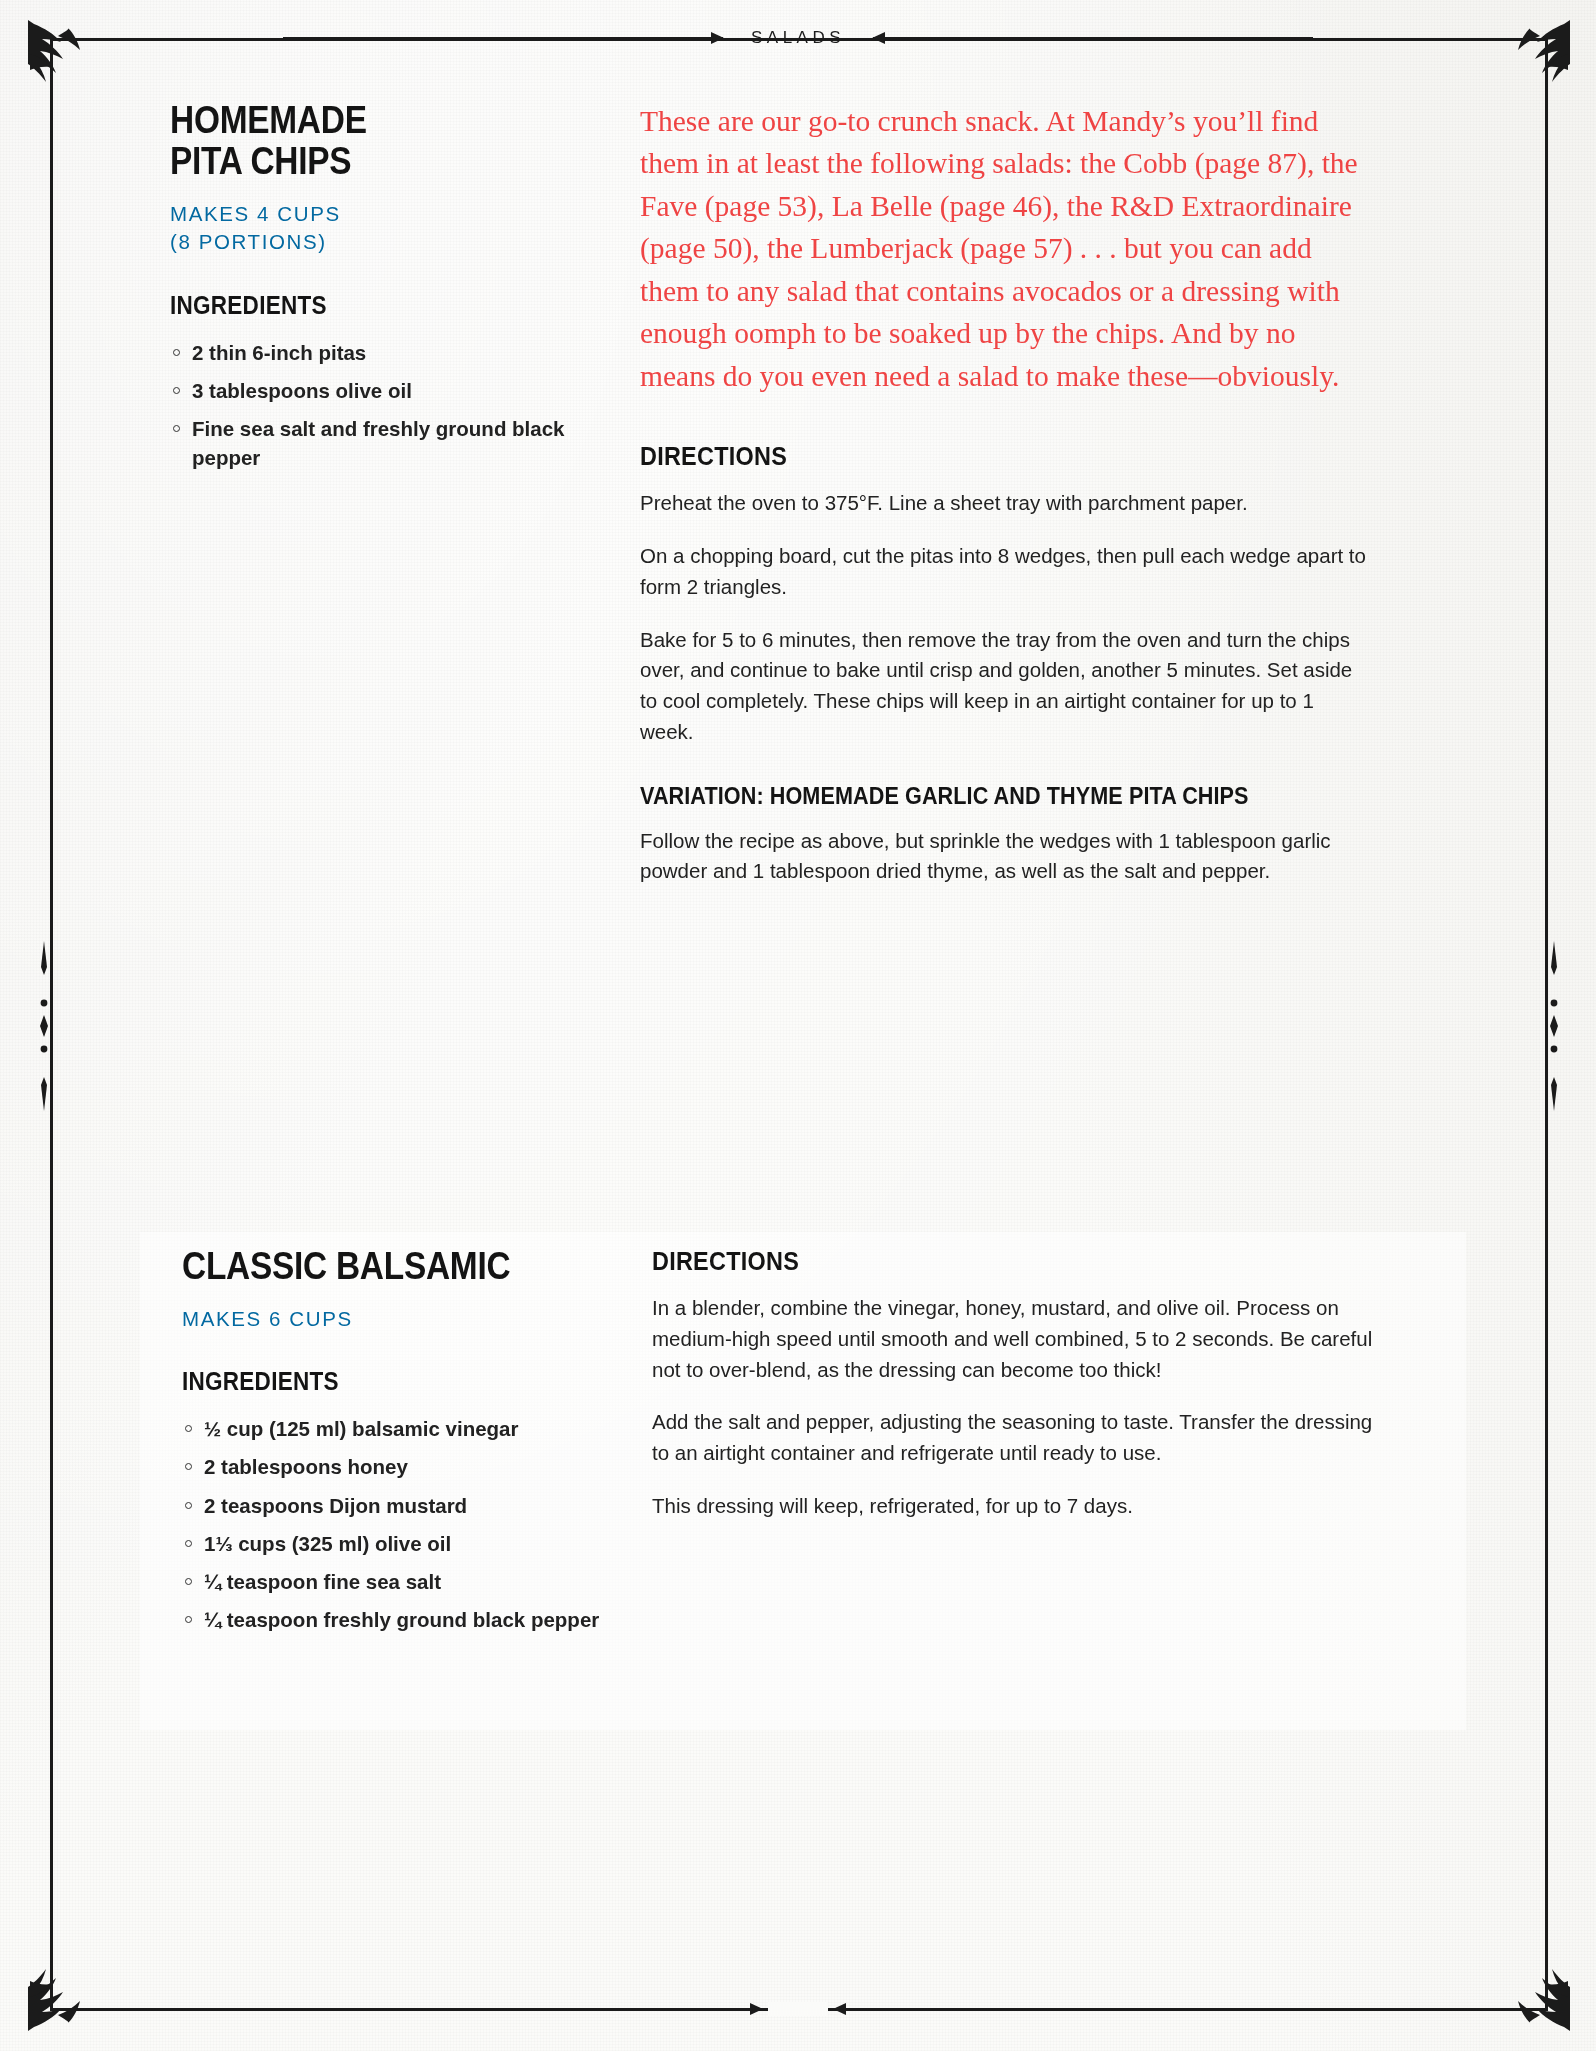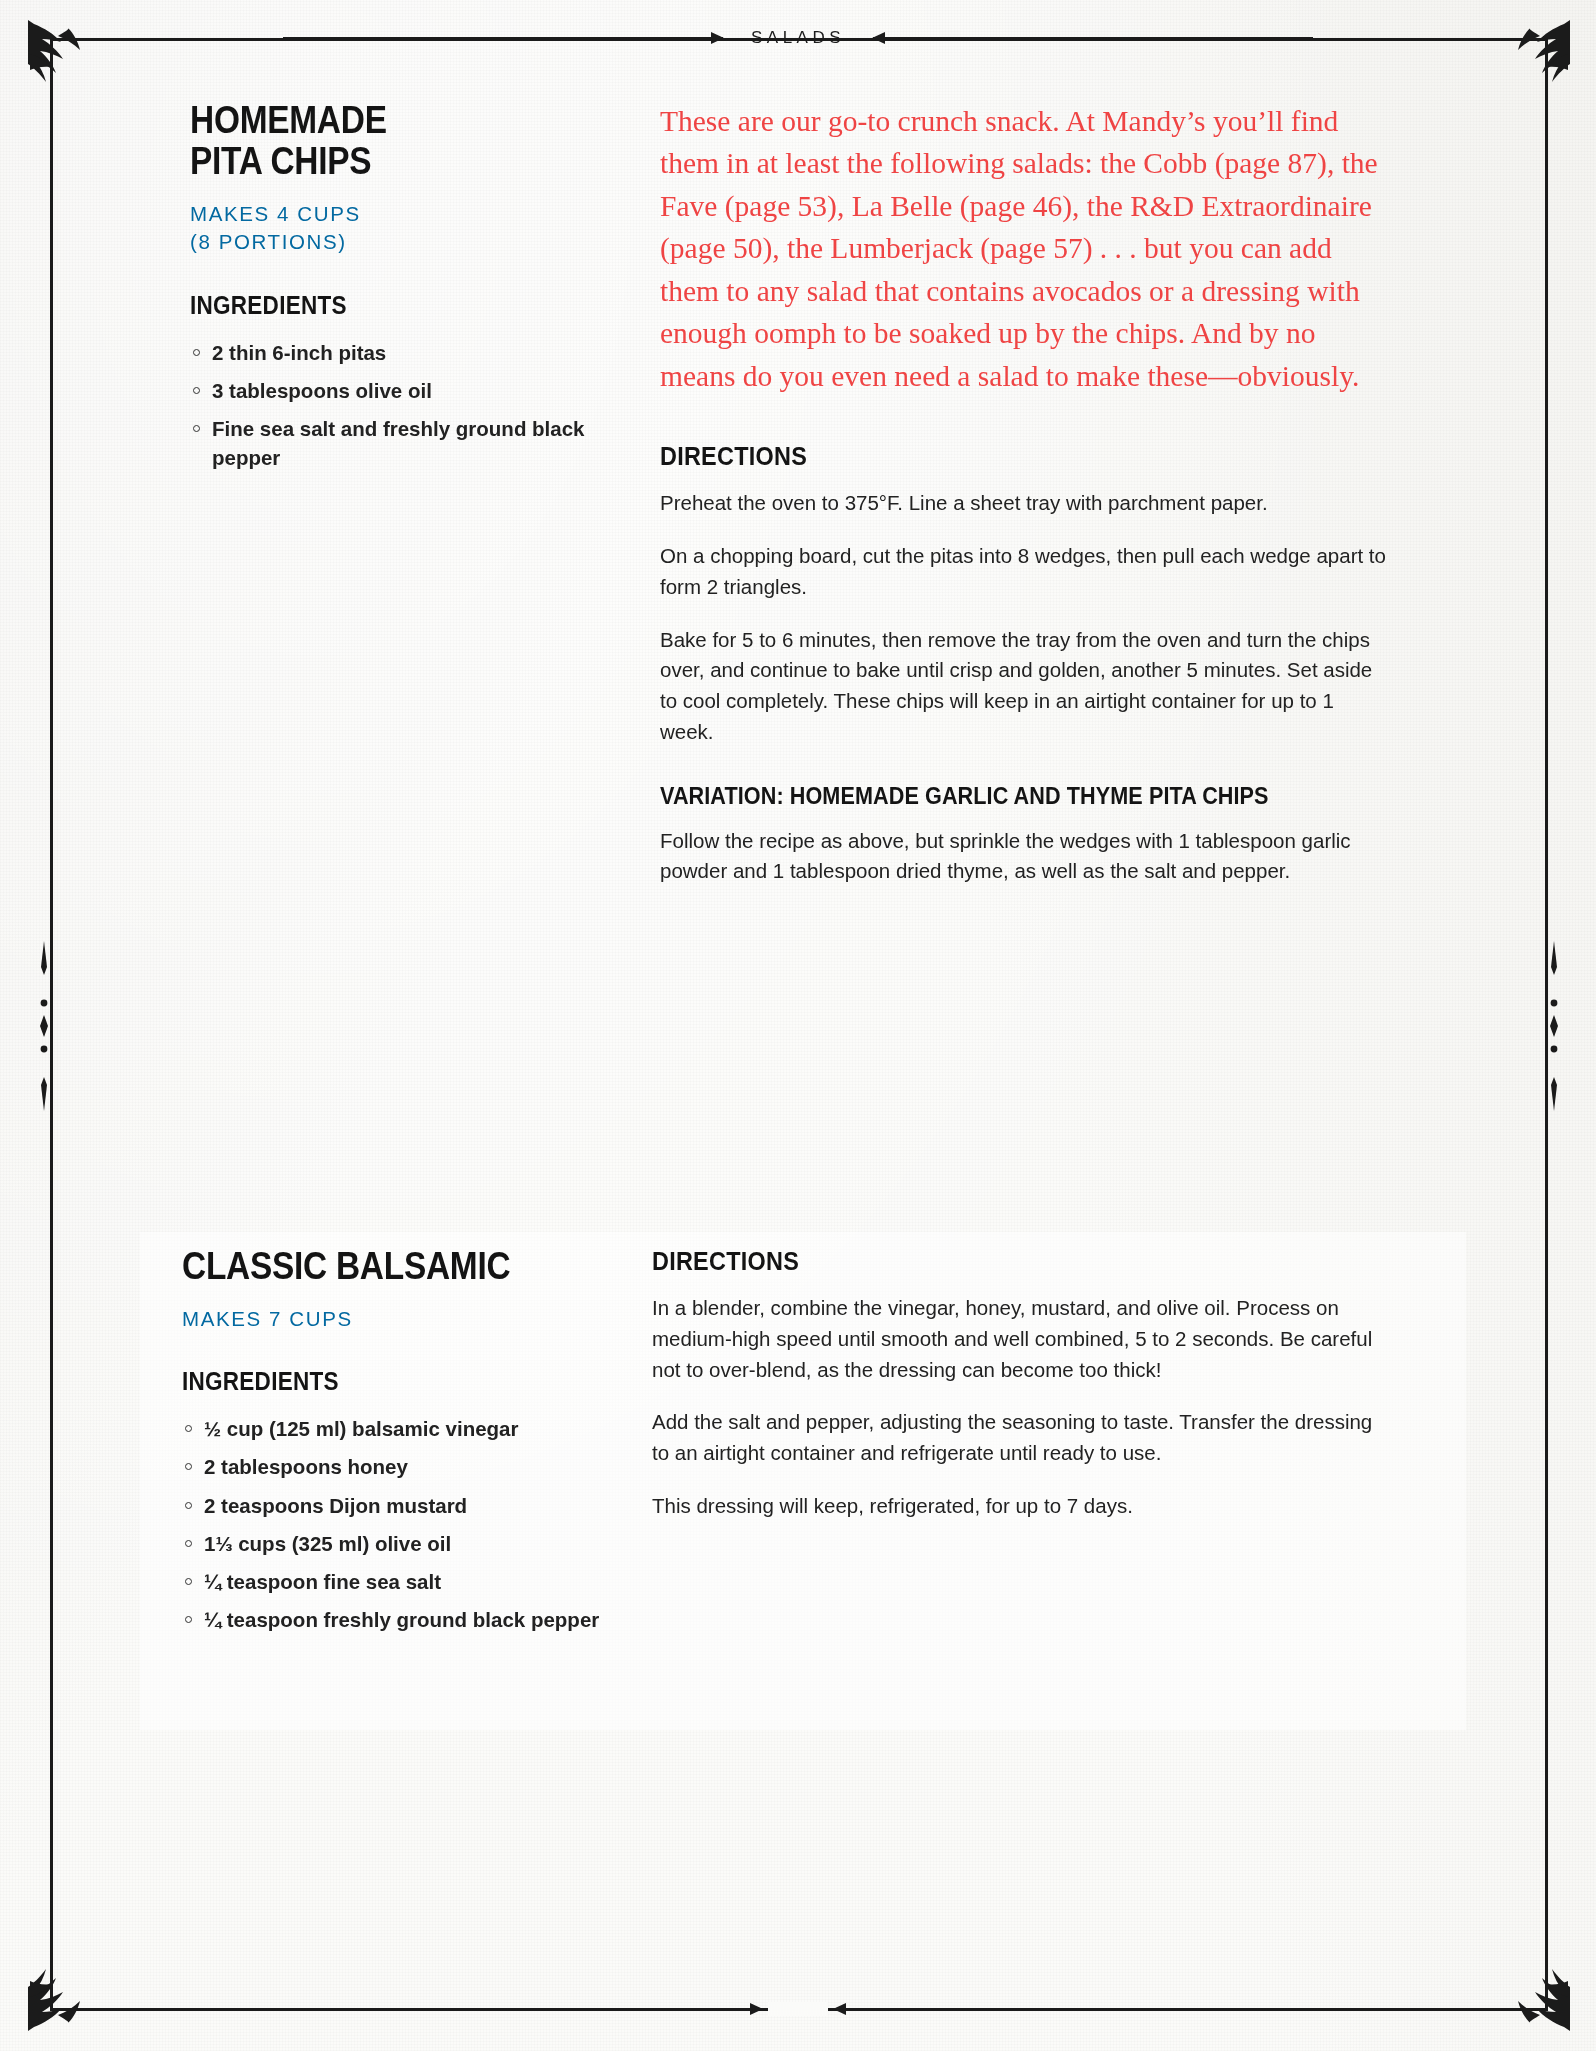--- a/index.html
+++ b/index.html
@@ -125,21 +125,21 @@
 
   
   .content {
     position: absolute;
     left: 0; right: 0; top: 0; bottom: 0;
   }
   .recipe {
     position: absolute;
     display: flex;
   }
-  .recipe-1 { left: 190px; top: 100px; width: 1230px; }
+  .recipe-1 { left: 170px; top: 100px; width: 1230px; }
   .recipe-2 { left: 182px; top: 1246px; width: 1230px; }
 
   .col-left  { width: 470px; padding-right: 30px; box-sizing: border-box; }
   .col-right { width: 730px; }
 
   .recipe-title {
     font-family: "Liberation Sans", sans-serif;
     font-weight: bold;
     font-size: 38px;
     line-height: 1.08;
@@ -332,21 +332,21 @@
         <p class="dir-p">Follow the recipe as above, but sprinkle the wedges with 1 tablespoon garlic powder and 1 tablespoon dried thyme, as well as the salt and pepper.</p>
       </div>
     </div>
 
     <div class="recipe recipe-2">
       <div class="col-left">
         <h1 class="recipe-title">
           <span>CLASSIC BALSAMIC</span>
         </h1>
         <div class="yield">
-          <span>MAKES 7 CUPS</span>
+          <span>MAKES 6 CUPS</span>
         </div>
         <h2 class="section-head">INGREDIENTS</h2>
         <ul class="ingredients">
           <li>½ cup (125 ml) balsamic vinegar</li>
           <li>2 tablespoons honey</li>
           <li>2 teaspoons Dijon mustard</li>
           <li>1⅓ cups (325 ml) olive oil</li>
           <li>¼ teaspoon fine sea salt</li>
           <li>¼ teaspoon freshly ground black pepper</li>
         </ul>

